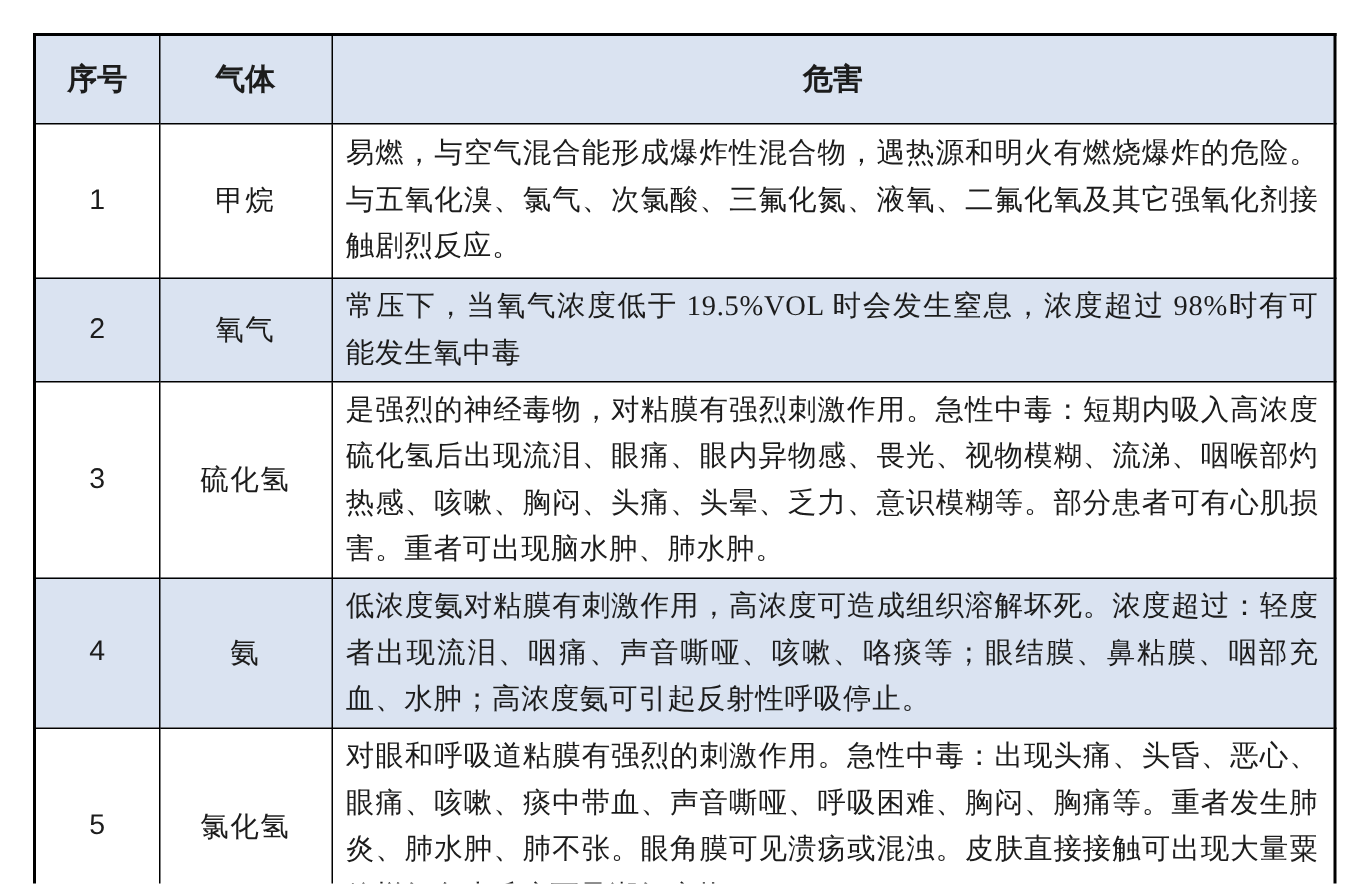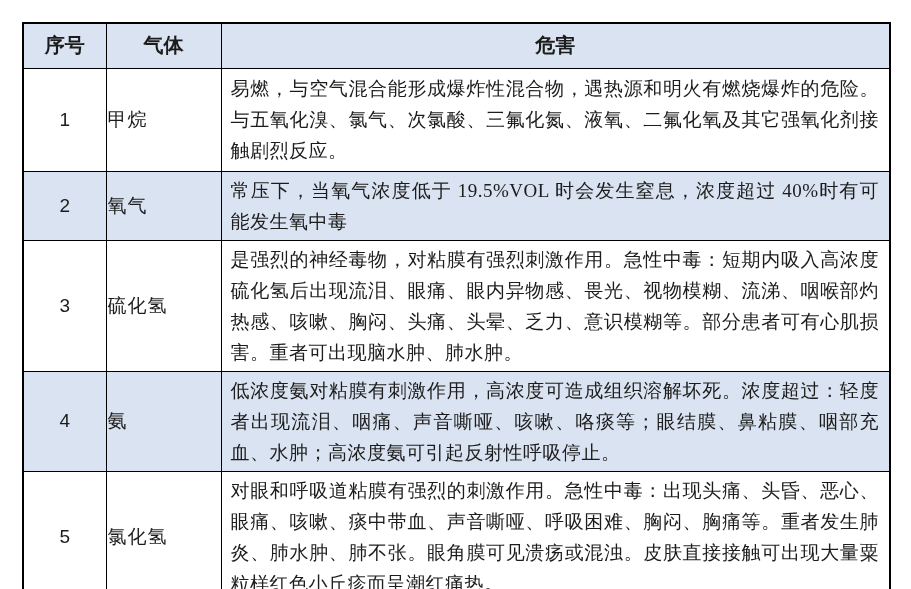--- a/index.html
+++ b/index.html
@@ -27,35 +27,35 @@
   table.gas-table th,
   table.gas-table td {
     border: 1px solid #000000;
     vertical-align: middle;
   }
   tr.shaded th,
   tr.shaded td {
     background: #dae3f1;
   }
   tr.header-row {
-    height: 45px;
+    height: 59px;
   }
   tr.header-row th {
     font-size: 20px;
     font-weight: bold;
     text-align: center;
     font-family: "Liberation Serif", "DejaVu Serif", serif;
   }
   td.cell-no {
     text-align: center;
     font-family: "Liberation Sans", "DejaVu Sans", sans-serif;
     font-size: 19px;
   }
   td.cell-gas {
-    text-align: left;
+    text-align: center;
     font-size: 19px;
     letter-spacing: 1px;
   }
   td.cell-hazard {
     font-size: 19px;
     line-height: 31px;
     padding: 3px 10px 3px 9px;
     text-align: justify;
     text-align-last: left;
     letter-spacing: 0.5px;
@@ -83,21 +83,21 @@
       <th>危害</th>
     </tr>
     <tr class="row-1">
       <td class="cell-no">1</td>
       <td class="cell-gas">甲烷</td>
       <td class="cell-hazard">易燃，与空气混合能形成爆炸性混合物，遇热源和明火有燃烧爆炸的危险。与五氧化溴、氯气、次氯酸、三氟化氮、液氧、二氟化氧及其它强氧化剂接触剧烈反应。</td>
     </tr>
     <tr class="row-2 shaded">
       <td class="cell-no">2</td>
       <td class="cell-gas">氧气</td>
-      <td class="cell-hazard">常压下，当氧气浓度低于 19.5%VOL 时会发生窒息，浓度超过 40%时有可能发生氧中毒</td>
+      <td class="cell-hazard">常压下，当氧气浓度低于 19.5%VOL 时会发生窒息，浓度超过 98%时有可能发生氧中毒</td>
     </tr>
     <tr class="row-3">
       <td class="cell-no">3</td>
       <td class="cell-gas">硫化氢</td>
       <td class="cell-hazard">是强烈的神经毒物，对粘膜有强烈刺激作用。急性中毒：短期内吸入高浓度硫化氢后出现流泪、眼痛、眼内异物感、畏光、视物模糊、流涕、咽喉部灼热感、咳嗽、胸闷、头痛、头晕、乏力、意识模糊等。部分患者可有心肌损害。重者可出现脑水肿、肺水肿。</td>
     </tr>
     <tr class="row-4 shaded">
       <td class="cell-no">4</td>
       <td class="cell-gas">氨</td>
       <td class="cell-hazard">低浓度氨对粘膜有刺激作用，高浓度可造成组织溶解坏死。浓度超过：轻度者出现流泪、咽痛、声音嘶哑、咳嗽、咯痰等；眼结膜、鼻粘膜、咽部充血、水肿；高浓度氨可引起反射性呼吸停止。</td>

